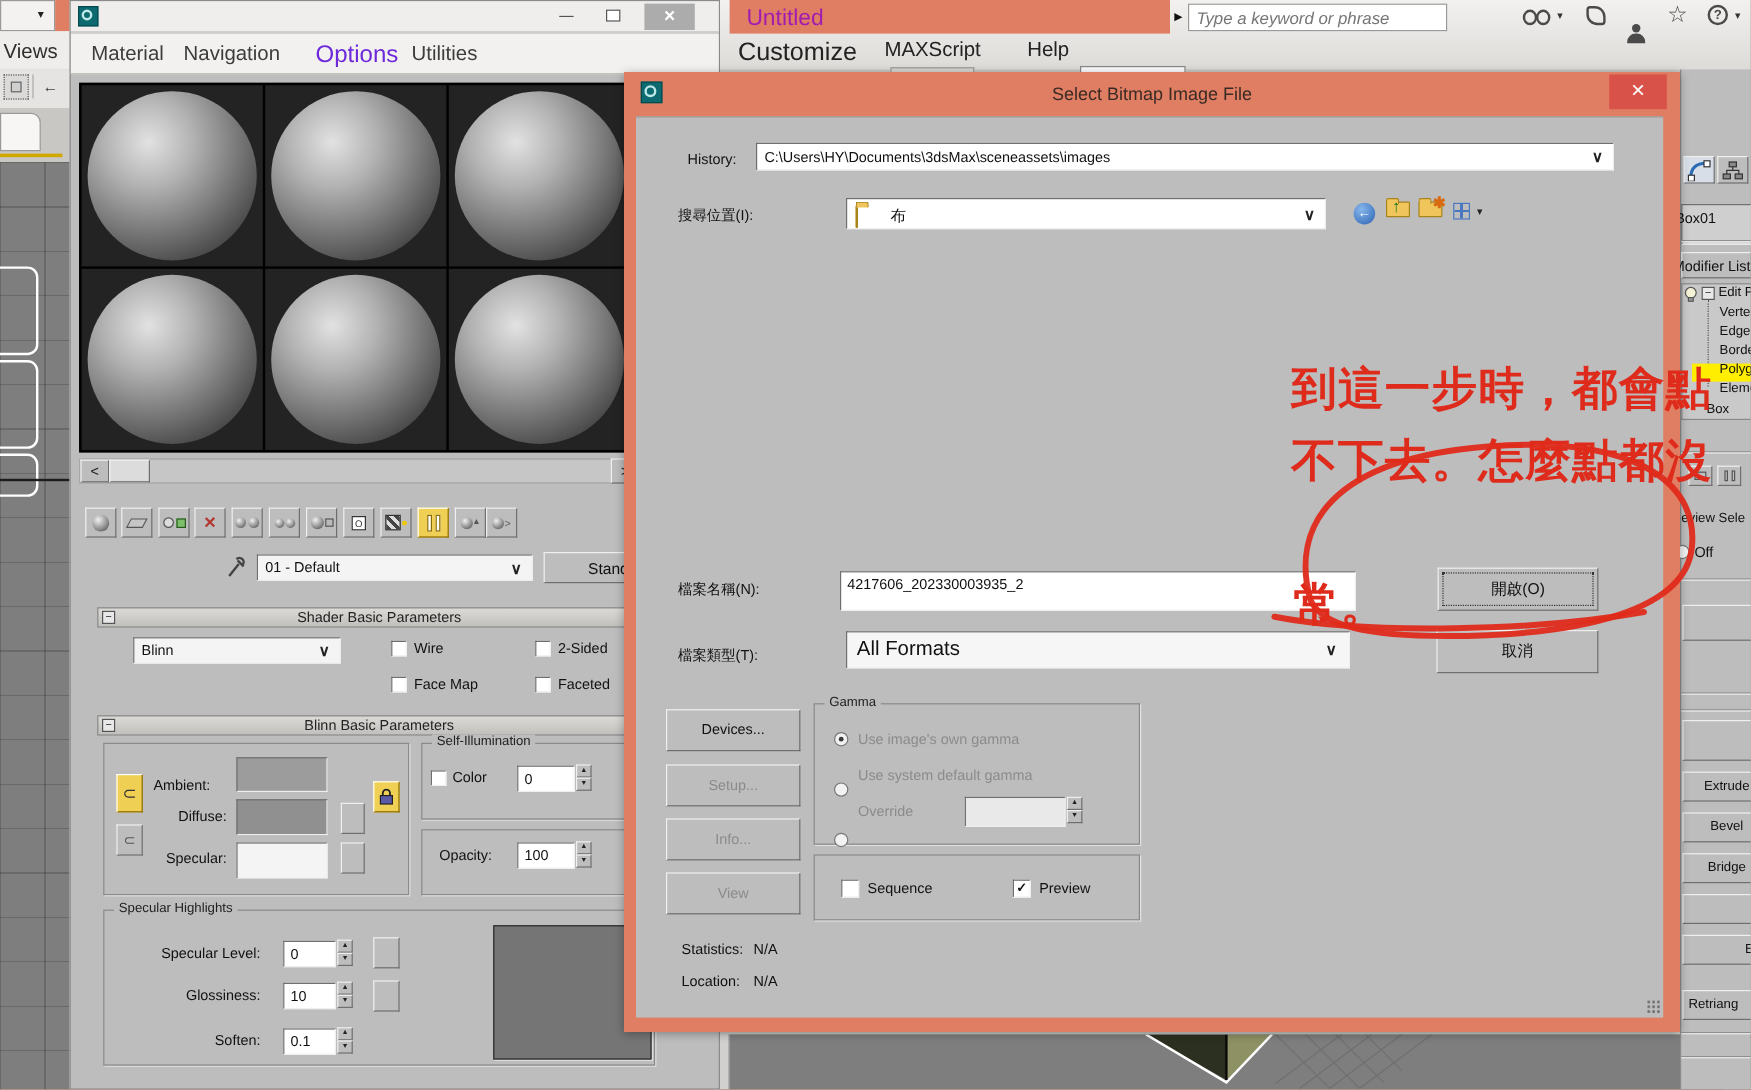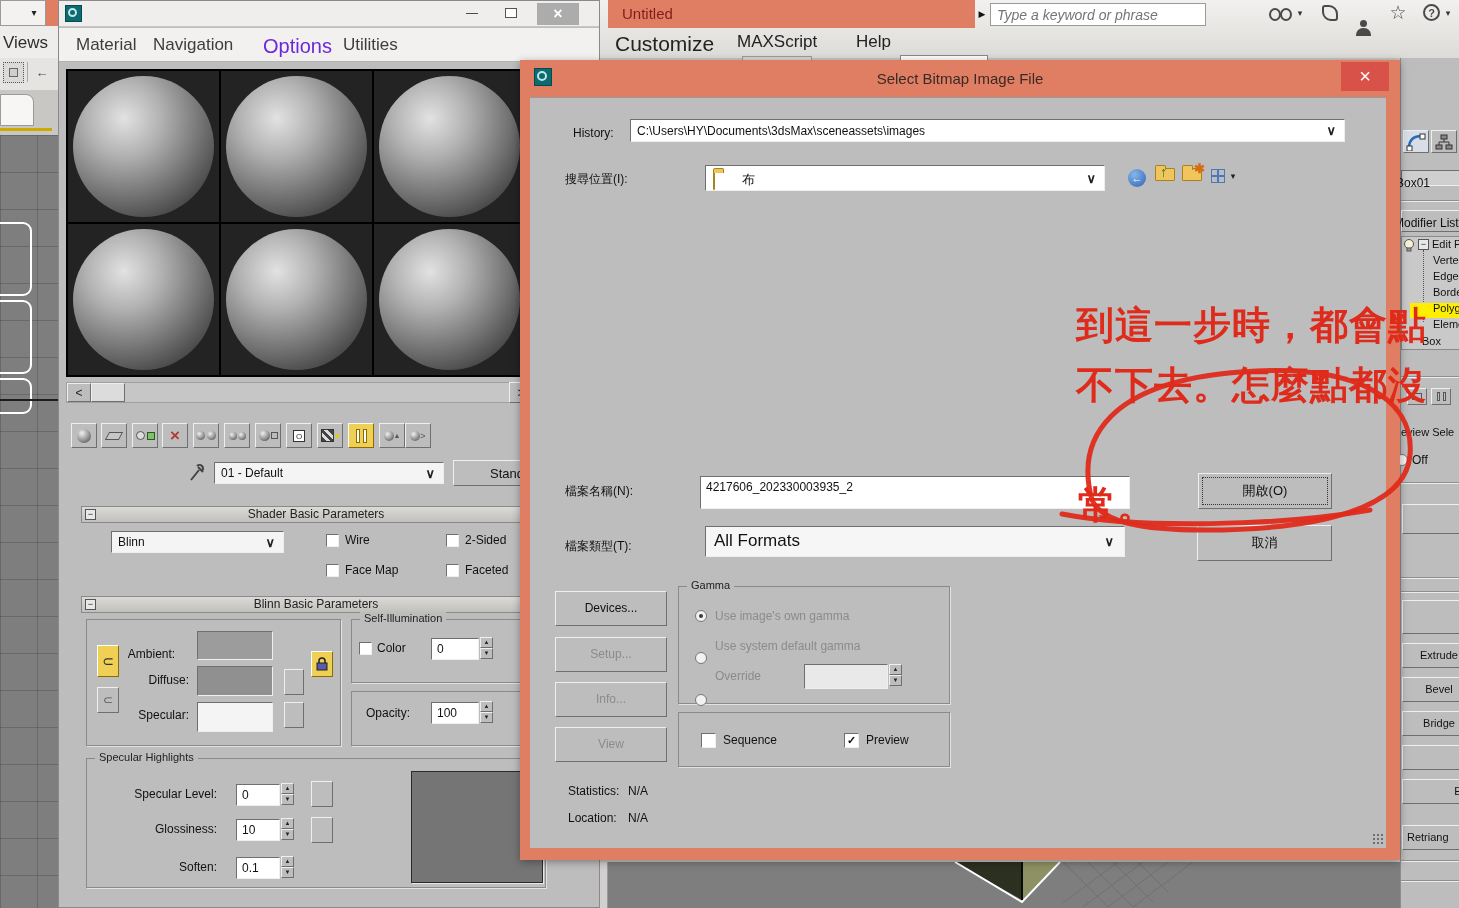--- a/index.html
+++ b/index.html
@@ -77,21 +77,21 @@
   <div class="a" style="left:0;top:128px;width:52px;height:3px;background:#cfa900"></div>
   <div class="a gridbg" style="left:0;top:135px;width:58px;height:773px">
     <div class="wf" style="top:87px;height:74px"></div>
     <div class="wf" style="top:165px;height:74px"></div>
     <div class="wf" style="top:243px;height:36px"></div>
     <div style="position:absolute;left:0;top:264px;width:58px;height:2px;background:#1c1c1c"></div>
   </div>
 
   <div class="a" style="left:578px;top:0;width:881px;height:58px;background:linear-gradient(#f2f1ef,#dddbd8)"></div>
   <div class="a" style="left:608px;top:0;width:367px;height:28px;background:#e07e63"></div>
-  <div class="a" style="left:622px;top:5px;font-size:15px;color:#7f1d1d">Untitled</div>
+  <div class="a" style="left:622px;top:5px;font-size:19px;color:#a21caf">Untitled</div>
   <div class="a ico g-play" style="left:976px;top:7px;width:12px;height:14px;font-size:9px;color:#111"></div>
   <input class="a" style="left: 990px; top: 3px; width: 216px; height: 23px; border: 1px solid rgb(154, 154, 154); font-style: italic; font-size: 14px; color: rgb(119, 119, 119); padding-left: 6px; background: rgb(255, 255, 255);" placeholder="Type a keyword or phrase">
   <div class="a binoc" style="left:1268px;top:5px"></div>
   <div class="a ico g-caret" style="left:1295px;top:6px;width:10px;height:14px;font-size:9px;color:#333"></div>
   <div class="a" style="left:1322px;top:5px;width:16px;height:16px;border:2px solid #4a4a4a;border-radius:3px 9px 3px 9px"></div>
   <div class="a person" style="left:1355px;top:4px"></div>
   <div class="a ico g-star" style="left:1388px;top:1px;width:20px;height:22px;font-size:19px;color:#4a4a4a"></div>
   <div class="a qcirc" style="left:1423px;top:4px">?</div>
   <div class="a ico g-caret" style="left:1443px;top:6px;width:10px;height:14px;font-size:9px;color:#333"></div>
   <div class="a" style="left:615px;top:32px;font-size:21px;color:#222">Customize</div>
@@ -133,21 +133,21 @@
         </svg>
     </div>
     <div class="a btn3d ico" style="left:30px;top:72px;width:26px;height:23px">
       <svg width="18" height="16">
           <rect x="6" y="1" width="6" height="4" fill="#888" stroke="#333"></rect>
           <rect x="1" y="11" width="6" height="4" fill="#888" stroke="#333"></rect>
           <rect x="11" y="11" width="6" height="4" fill="#888" stroke="#333"></rect>
           <path d="M9 5 V8 M4 11 V8 H14 V11" fill="none" stroke="#333"></path>
         </svg>
     </div>
-    <div class="a sunk" style="left:0;top:112px;width:59px;height:16px;background:#cfcfcf">
+    <div class="a sunk" style="left:0;top:112px;width:59px;height:34px;background:#cfcfcf">
       <span class="lbl" style="position:relative;left:-6px;top:2px">Box01</span>
     </div>
     <div class="a ridge" style="left:0;top:142px;width:59px"></div>
     <div class="a btn3d" style="left:0;top:152px;width:59px;height:22px">
       <span class="lbl" style="position:relative;left:-8px;top:2px">Modifier List</span>
     </div>
     <div class="a" style="left:0;top:178px;width:59px;height:114px;background:#c9c9c9;border:1px solid #8a8a8a">
       <svg class="a" style="left:1px;top:1px" width="13" height="15">
           <circle cx="6" cy="6" r="4.5" fill="#f5f2d8" stroke="#555"></circle>
           <rect x="4" y="10" width="4" height="3" fill="#999" stroke="#555"></rect>

